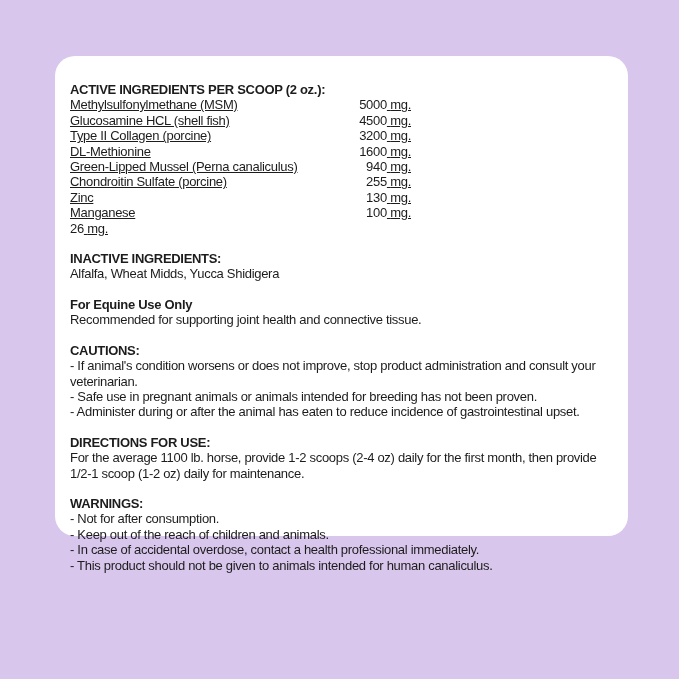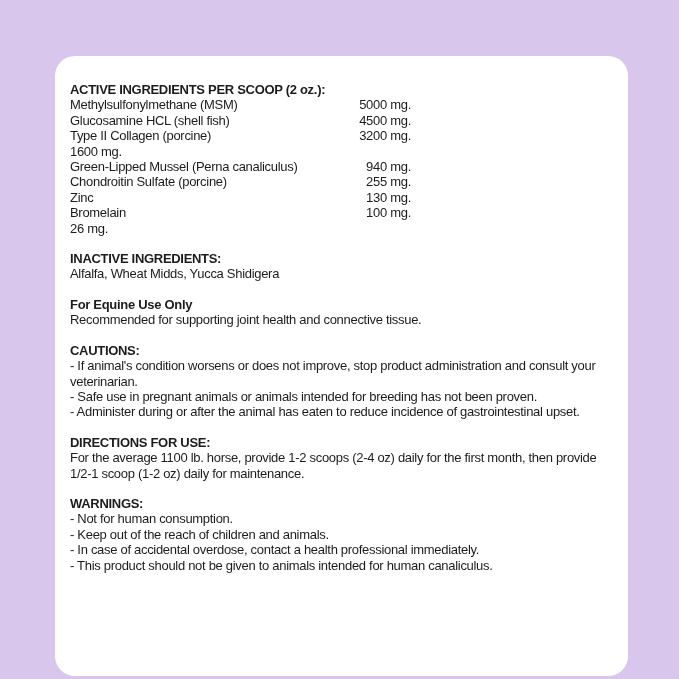--- a/index.html
+++ b/index.html
@@ -11,34 +11,34 @@
   body {
     background: #d9c6ec;
     position: relative;
     overflow: hidden;
   }
   .card {
     position: absolute;
     left: 55px;
     top: 56px;
     width: 573px;
-    height: 620px;
+    height: 480px;
     background: #ffffff;
     border-radius: 20px;
     padding: 26px 18px 0 15px;
   }
   .label-text {
     color: #1c1c1c;
     font-size: 13px;
     line-height: 15.4px;
     letter-spacing: -0.3px;
   }
   .section { margin-bottom: 15px; }
   .heading { font-weight: bold; }
-  .ing-table { width: 341px; }
+  .ing-table { width: 341px; text-decoration: underline; }
   .ing-row { display: flex; }
   .ing-name { flex: 1; white-space: nowrap; }
   .ing-value { text-align: right; white-space: nowrap; }
   .amount { display: inline-block; text-align: right; }
   .body-line { max-width: 540px; }
 </style>
 </head>
 <body>
 
 <div class="card label-text">
@@ -52,36 +52,37 @@
       </div>
       <div class="ing-row">
         <span class="ing-name">Glucosamine HCL (shell fish)</span>
         <span class="ing-value"><span class="amount">4500</span> <span>mg.</span></span>
       </div>
       <div class="ing-row">
         <span class="ing-name">Type II Collagen (porcine)</span>
         <span class="ing-value"><span class="amount">3200</span> <span>mg.</span></span>
       </div>
       <div class="ing-row">
+        <span class="ing-name">DL-Methionine</span>
         <span class="ing-value"><span class="amount">1600</span> <span>mg.</span></span>
       </div>
       <div class="ing-row">
         <span class="ing-name">Green-Lipped Mussel (Perna canaliculus)</span>
         <span class="ing-value"><span class="amount">940</span> <span>mg.</span></span>
       </div>
       <div class="ing-row">
         <span class="ing-name">Chondroitin Sulfate (porcine)</span>
         <span class="ing-value"><span class="amount">255</span> <span>mg.</span></span>
       </div>
       <div class="ing-row">
         <span class="ing-name">Zinc</span>
         <span class="ing-value"><span class="amount">130</span> <span>mg.</span></span>
       </div>
       <div class="ing-row">
-        <span class="ing-name">Bromelain</span>
+        <span class="ing-name">Manganese</span>
         <span class="ing-value"><span class="amount">100</span> <span>mg.</span></span>
       </div>
       <div class="ing-row">
         <span class="ing-value"><span class="amount">26</span> <span>mg.</span></span>
       </div>
     </div>
   </div>
 
   <div class="section">
     <div class="heading">INACTIVE INGREDIENTS:</div>
@@ -100,19 +101,19 @@
     <div class="body-line">- Administer during or after the animal has eaten to reduce incidence of gastrointestinal upset.</div>
   </div>
 
   <div class="section">
     <div class="heading">DIRECTIONS FOR USE:</div>
     <div class="body-line">For the average 1100 lb. horse, provide 1-2 scoops (2-4 oz) daily for the first month, then provide 1/2-1 scoop (1-2 oz) daily for maintenance.</div>
   </div>
 
   <div class="section">
     <div class="heading">WARNINGS:</div>
-    <div class="body-line">- Not for human consumption.</div>
+    <div class="body-line">- Not for after consumption.</div>
     <div class="body-line">- Keep out of the reach of children and animals.</div>
     <div class="body-line">- In case of accidental overdose, contact a health professional immediately.</div>
     <div class="body-line">- This product should not be given to animals intended for human canaliculus.</div>
   </div>
 
 </div>
 
 </body></html>

